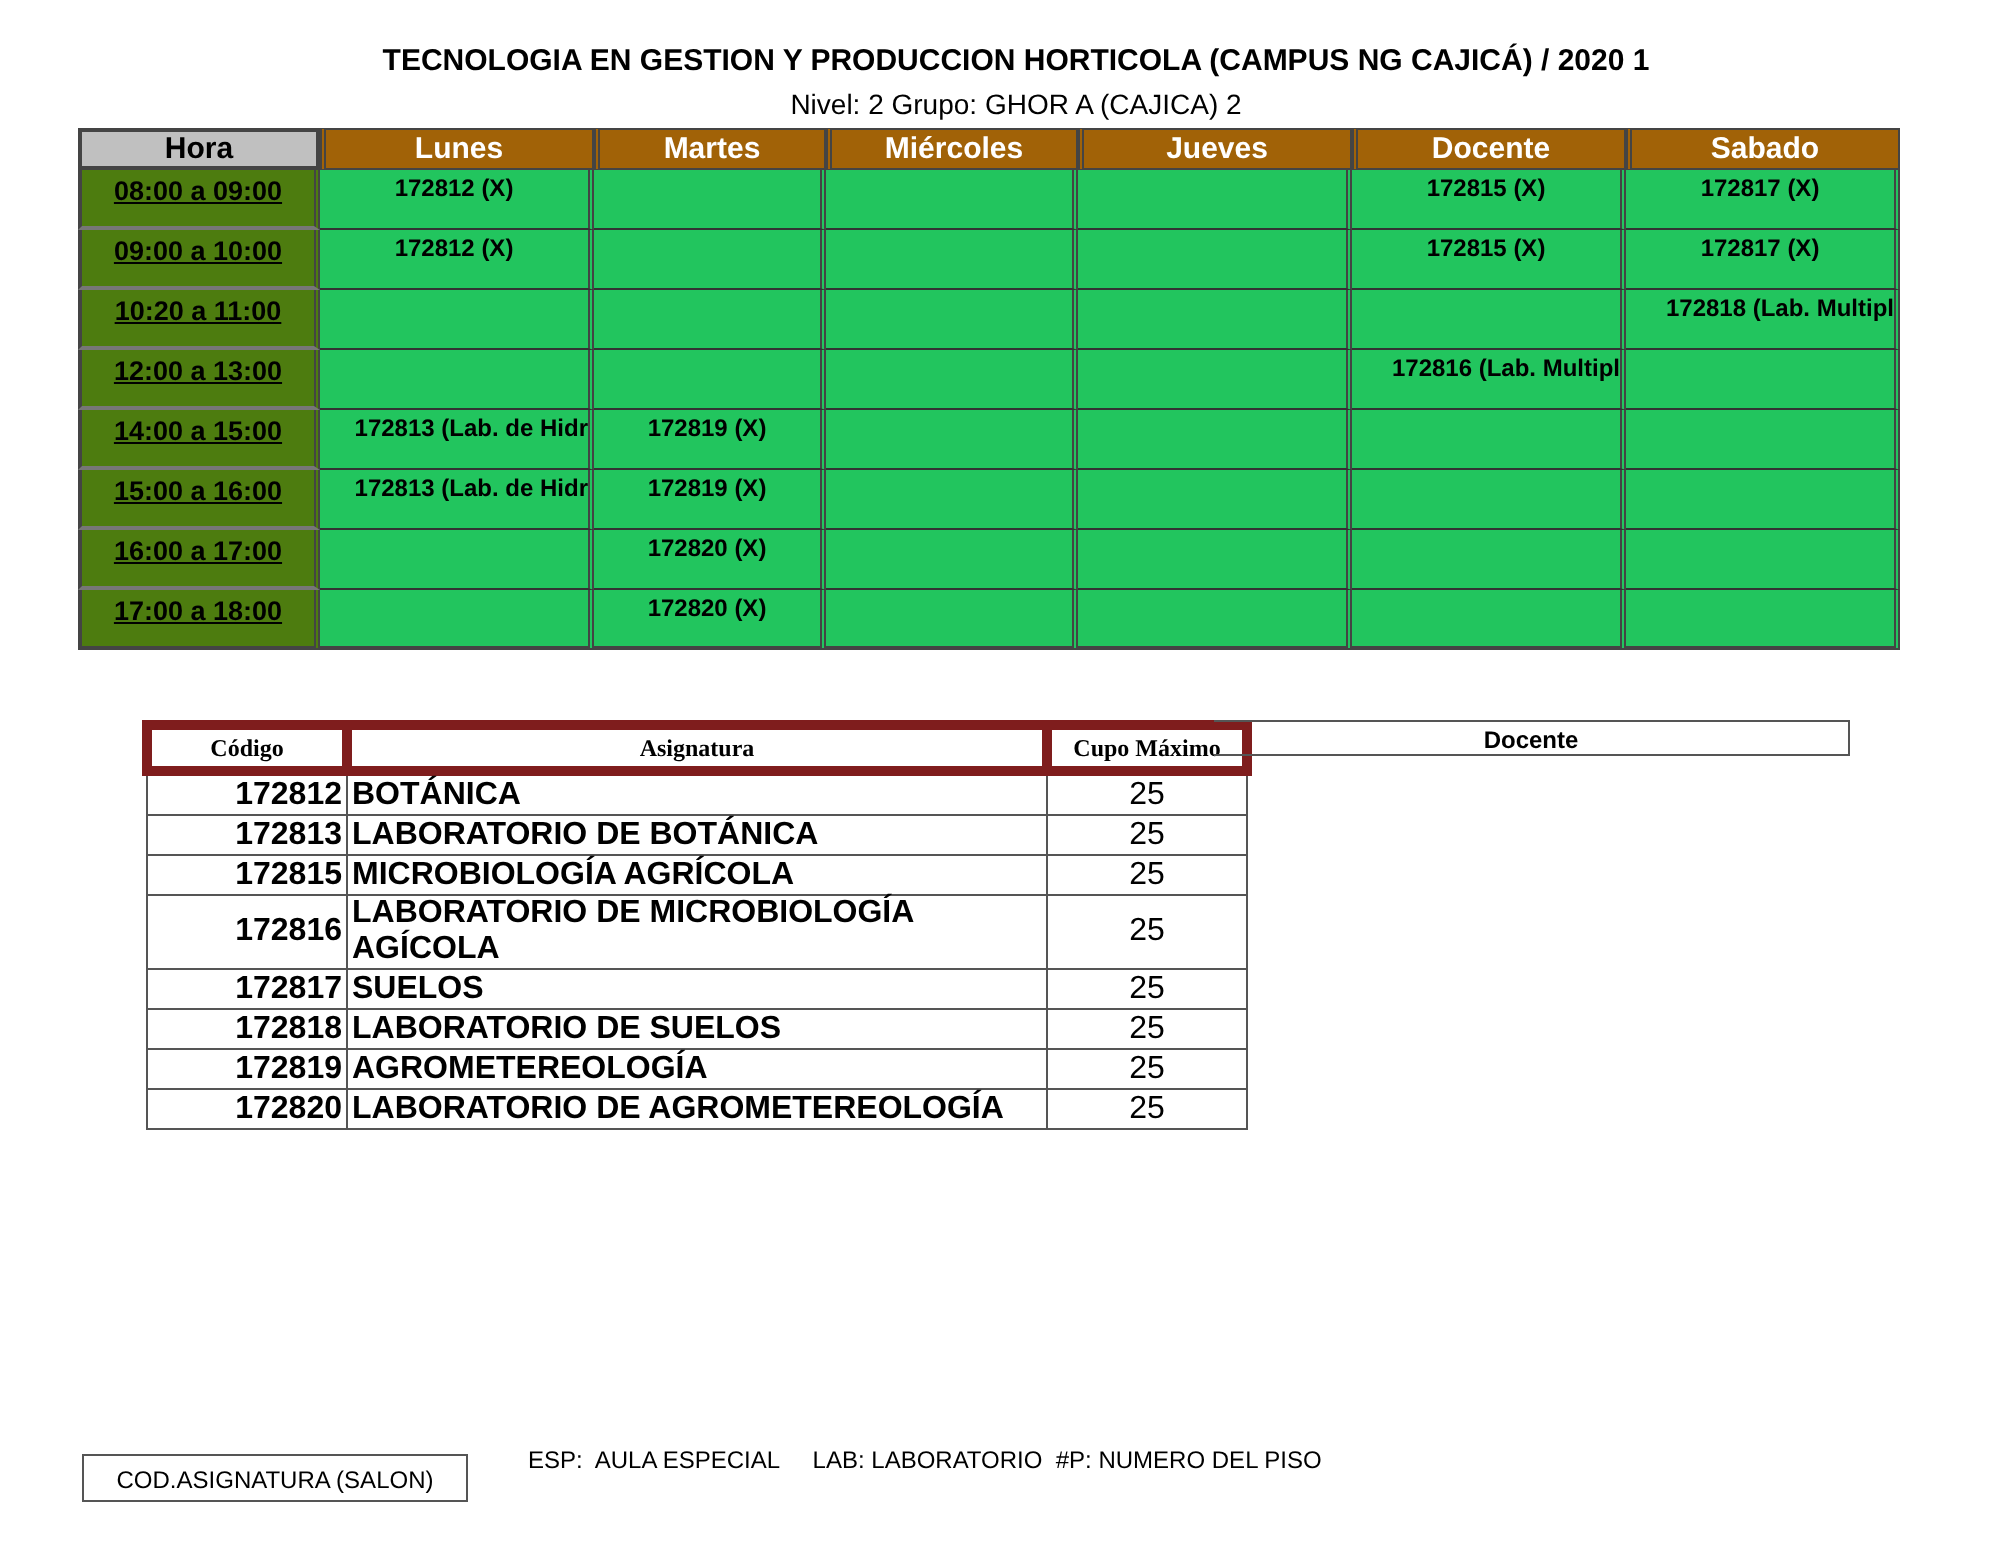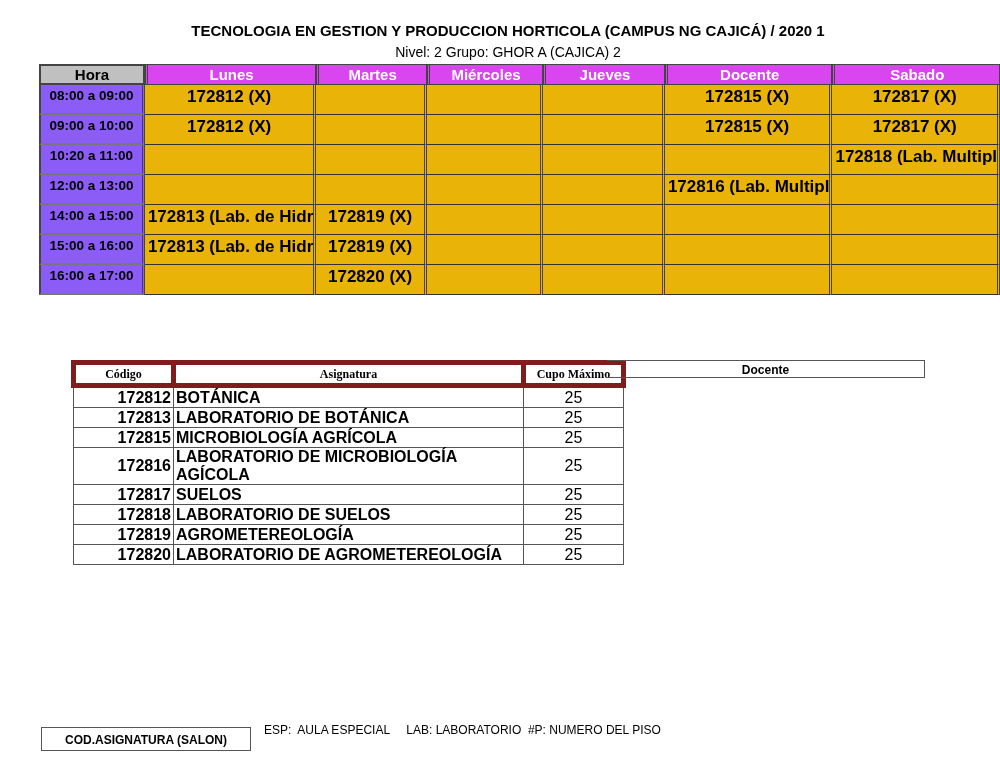--- a/index.html
+++ b/index.html
@@ -3,32 +3,32 @@
 <meta charset="utf-8">
 <style>
   html, body { margin:0; padding:0; background:#ffffff; }
   body { width:1000px; height:773px; position:relative; font-family:"Liberation Sans", sans-serif; color:#000; overflow:hidden; }
   .title { position:absolute; left:0; top:22px; width:1016px; text-align:center; font-weight:bold; font-size:15px; }
   .subtitle { position:absolute; left:0; top:44px; width:1016px; text-align:center; font-size:14px; }
   .grid { position:absolute; left:39px; top:64px; border-collapse:separate; border-spacing:0; }
   .grid td, .grid th { box-sizing:border-box; padding:0; }
   .hcell { height:20px; }
   .hora-h { background:#c0c0c0; border:2px solid #444; font-size:15px; font-weight:bold; text-align:center; width:121px; }
-  .day-h { background:#d946ef; color:#fff; font-size:15px; font-weight:bold; text-align:center; border:1px solid #444; border-left:3px double #444; }
-  .hora { background:#8b5cf6; border-left:2px solid #444; border-right:3px double #444; border-bottom:2px solid #777; font-weight:bold; font-size:13.5px; text-align:center; vertical-align:top; padding-top:3px !important; height:30px; }
-  .cell { border-right:3px double #444; border-bottom:1px solid #333; font-weight:bold; font-size:17px; text-align:center; vertical-align:top; padding-top:2px !important; white-space:nowrap; overflow:hidden; height:30px; background:#eab308; }
+  .day-h { background:#a16207; color:#fff; font-size:15px; font-weight:bold; text-align:center; border:1px solid #444; border-left:3px double #444; }
+  .hora { background:#4d7c0f; border-left:2px solid #444; border-right:3px double #444; border-bottom:2px solid #777; font-weight:bold; font-size:13.5px; text-align:center; vertical-align:top; padding-top:3px !important; height:30px;text-decoration:underline; }
+  .cell { border-right:3px double #444; border-bottom:1px solid #333; font-weight:bold; font-size:12px; text-align:center; vertical-align:top; padding-top:2px !important; white-space:nowrap; overflow:hidden; height:30px; background:#22c55e; }
   .cell.left { text-align:right; padding-left:3px !important;margin-top:20px; }
   .courses { position:absolute; left:71px; top:360px; border-collapse:collapse; }
   .courses th { font-size:12px; font-weight:bold; border:5px solid #7f1d1d; height:18px; padding:0;font-family:Liberation Serif, serif; }
   .courses td { font-size:16px; border:1px solid #555; height:19px; padding:0 2px; }
   .c-code { width:91px; text-align:right; font-weight:bold; }
   .c-name { width:341px; text-align:left; font-weight:bold; }
   .c-cupo { width:91px; text-align:center; }
   .docente-h { position:absolute; left:607px; top:360px; width:318px; height:18px; border:1px solid #555; border-left:none; box-sizing:border-box; text-align:center; font-size:12px; font-weight:bold; line-height:18px; }
-  .legend-box { position:absolute; left:41px; top:727px; width:210px; height:24px; border:1px solid #555; box-sizing:border-box; font-size:12px; font-weight:bold; text-align:center; line-height:24px; }
+  .legend-box { position:absolute; left:41px; top:727px; width:193px; height:24px; border:1px solid #555; box-sizing:border-box; font-size:12px; font-weight:normal; text-align:center; line-height:24px; }
   .legend-text { position:absolute; left:264px; top:723px; font-size:12px; white-space:pre; }
 </style>
 </head>
 <body>
 
 <div class="title">TECNOLOGIA EN GESTION Y PRODUCCION HORTICOLA (CAMPUS NG CAJICÁ) / 2020 1</div>
 <div class="subtitle">Nivel: 2 Grupo: GHOR A (CAJICA) 2</div>
 
 <table class="grid">
   <tbody>
@@ -97,20 +97,29 @@
   </tr>
   <tr>
     <td class="hora">16:00 a 17:00</td>
     <td class="cell"></td>
     <td class="cell">172820 (X)</td>
     <td class="cell"></td>
     <td class="cell"></td>
     <td class="cell"></td>
     <td class="cell"></td>
   </tr>
+  <tr>
+    <td class="hora" style="border-bottom:2px solid #444">17:00 a 18:00</td>
+    <td class="cell" style="border-bottom:2px solid #444"></td>
+    <td class="cell" style="border-bottom:2px solid #444">172820 (X)</td>
+    <td class="cell" style="border-bottom:2px solid #444"></td>
+    <td class="cell" style="border-bottom:2px solid #444"></td>
+    <td class="cell" style="border-bottom:2px solid #444"></td>
+    <td class="cell" style="border-bottom:2px solid #444"></td>
+  </tr>
 </tbody>
   </table>
 
 <table class="courses">
   <tbody>
       <tr>
     <th style="width:95px">Código</th>
     <th style="width:345px">Asignatura</th>
     <th style="width:95px">Cupo Máximo</th>
   </tr>

